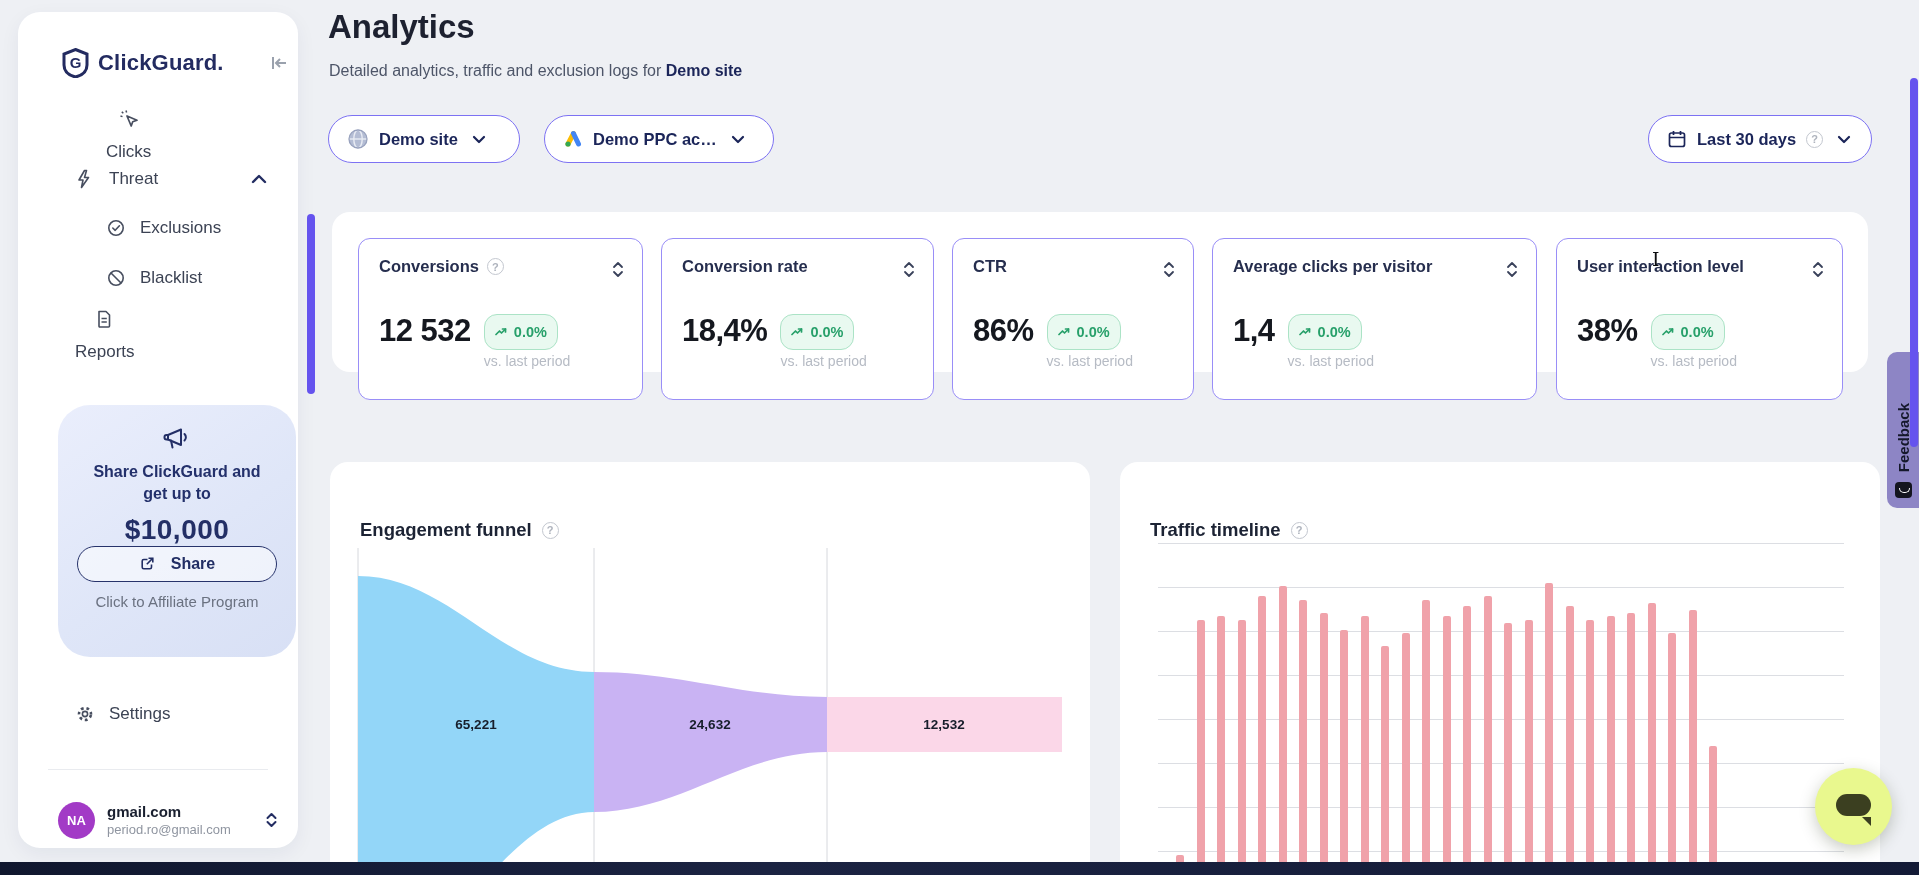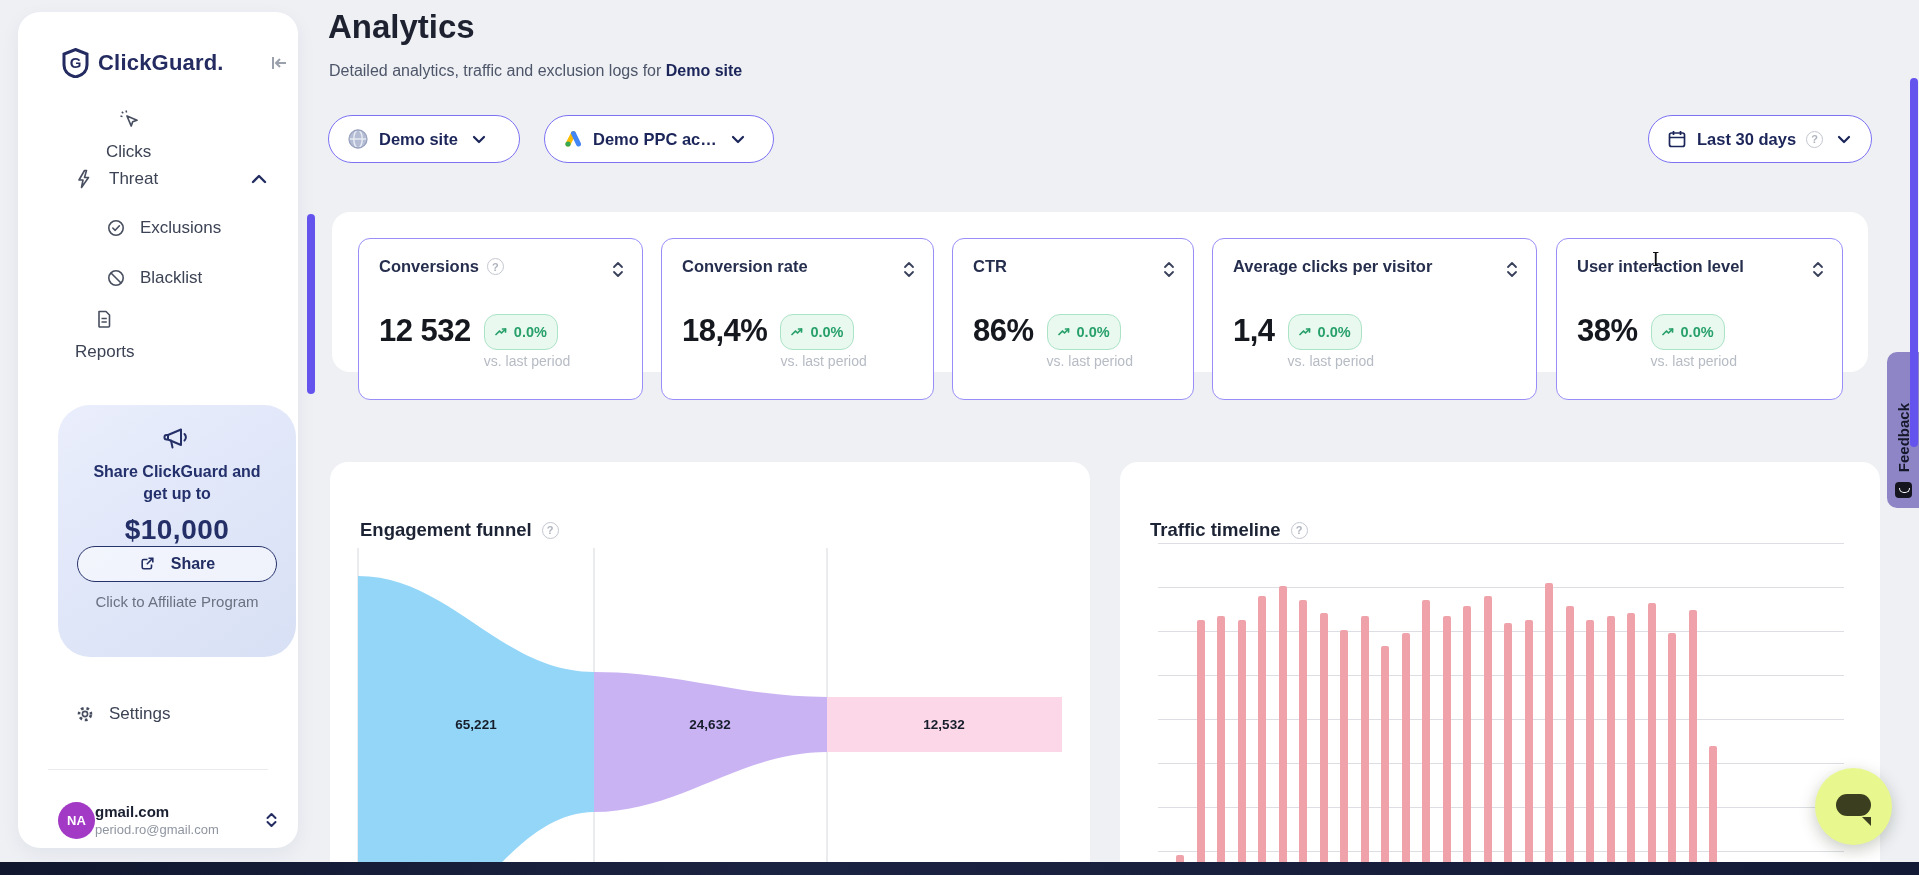--- a/index.html
+++ b/index.html
@@ -30,21 +30,21 @@
   .share-btn { margin-top:0; width:200px; height:36px; border:1.6px solid #27336b; border-radius:18px;
                background:rgba(255,255,255,.55); color:#222e64; font-size:16px; font-weight:600;
                display:flex; align-items:center; justify-content:center; gap:16px; cursor:pointer; }
   .promo-footer { margin-top:11px; color:#6a7180; font-size:15px; }
   .settings-row { top:684px; }
   .user-divider { position:absolute; left:30px; top:757px; width:220px; height:1px; background:#e9ebef; }
   .user-row { position:absolute; left:40px; top:787px; width:220px; height:42px; display:flex;
               align-items:center; cursor:pointer; }
   .avatar { width:37px; height:37px; border-radius:50%; background:#a23ac6; color:#fff; font-size:13px;
             font-weight:600; display:flex; align-items:center; justify-content:center; }
-  .user-texts { flex:1; }
+  .user-texts { margin-left:12px; flex:1; }
   .user-name { font-size:15px; font-weight:700; color:#1a2030; }
   .user-email { font-size:13px; color:#8f95a0; margin-top:2px; }
   .updown { width:13px; height:18px; color:#232d62; }
 
   
   .page-title { position:absolute; left:328px; top:8px; font-size:33px; font-weight:800; color:#1d2130; }
   .page-sub { position:absolute; left:329px; top:62px; font-size:16px; color:#4d5568; }
   .page-sub b { color:#1b2559; font-weight:700; }
 
   .pill { position:absolute; top:115px; height:48px; border:1.6px solid #7d72f3; border-radius:24px;

